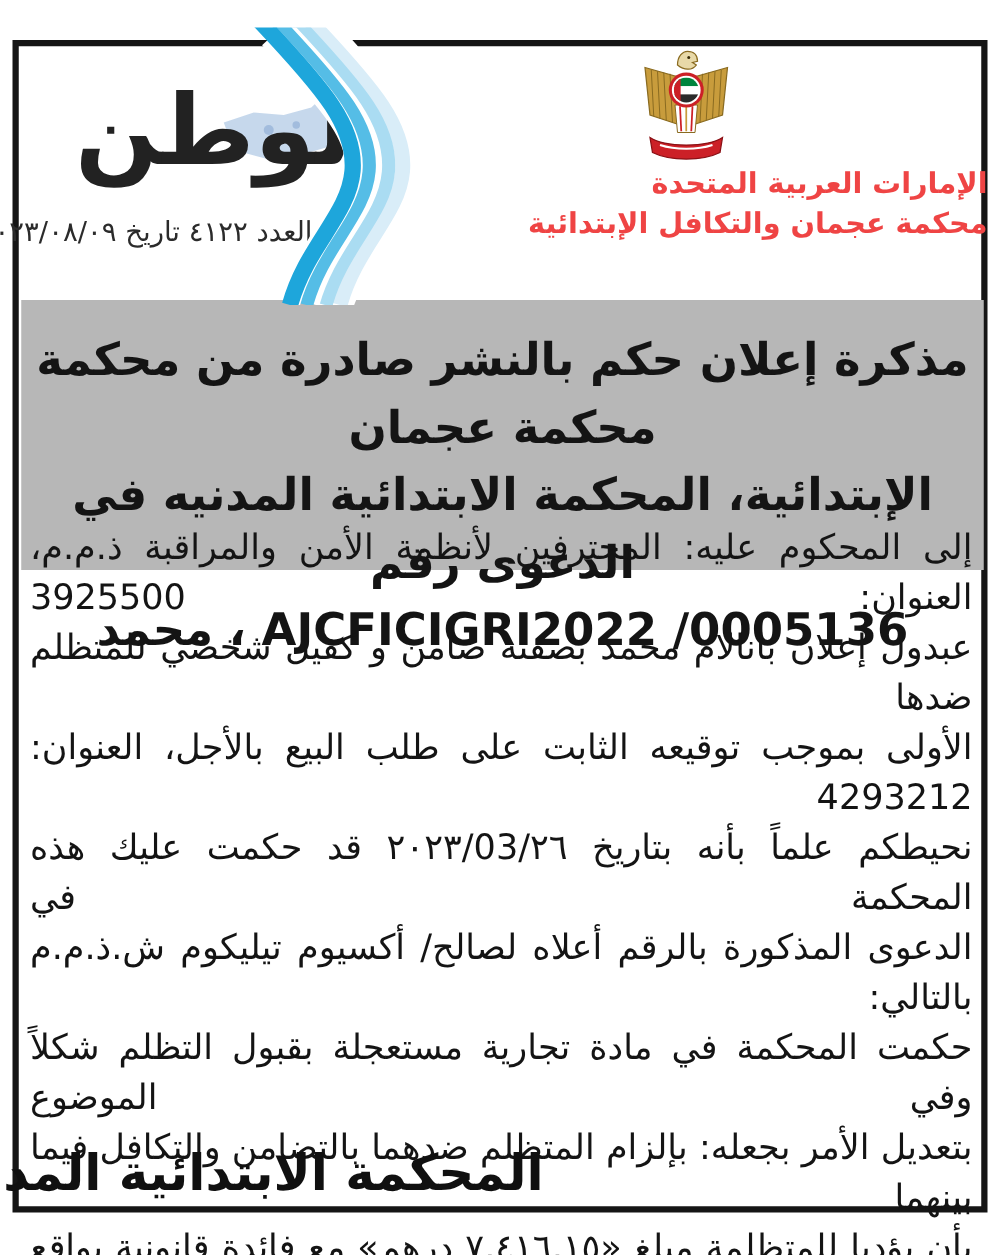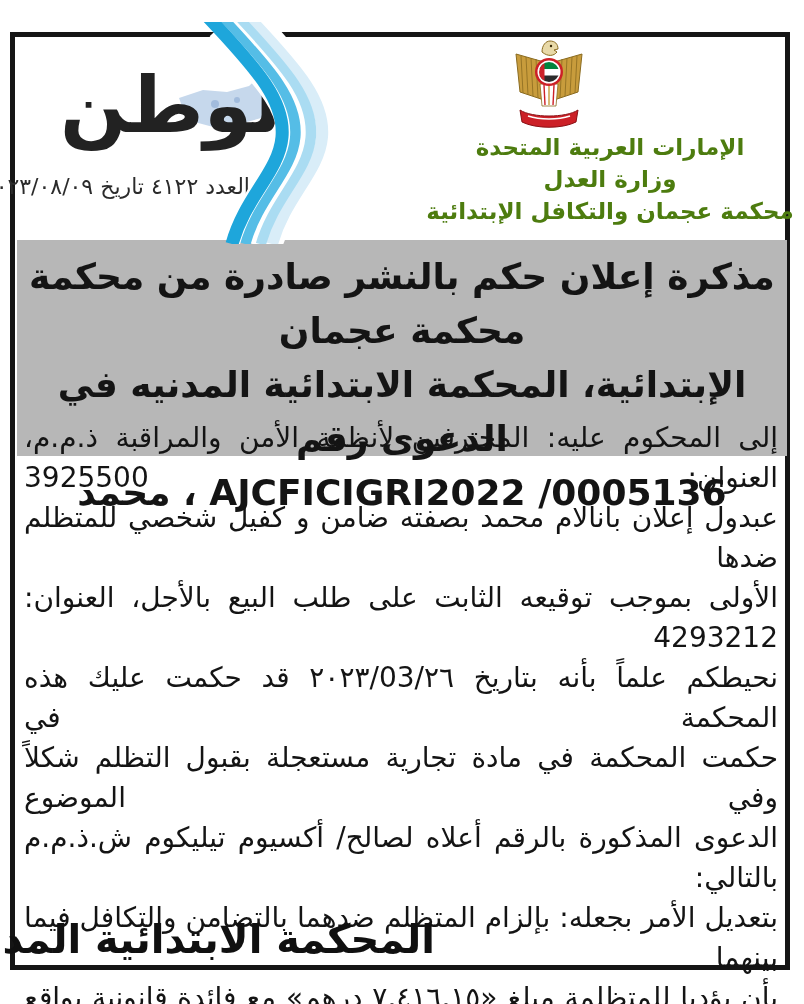--- a/index.html
+++ b/index.html
@@ -18,28 +18,28 @@
     font-size:78px;font-weight:900;line-height:1.0;color:#222222;letter-spacing:-2px;
   }
   .issue-line{
     position:absolute;left:14px;top:174px;width:236px;z-index:2;direction:rtl;
     font-size:22px;color:#2b2b2b;text-align:right;white-space:nowrap;
   }
   .swoosh{position:absolute;left:190px;top:22px;width:170px;height:222px;z-index:3;}
   
   .emblem{position:absolute;left:512px;top:40px;width:74px;height:92px;z-index:2;}
   .authority{
-    position:absolute;left:420px;top:131px;width:380px;z-index:2;direction:rtl;
-    text-align:center;font-size:23px;font-weight:700;line-height:32px;color:#4d7c0f;
+    position:absolute;left:410px;top:131px;width:380px;z-index:2;direction:rtl;
+    text-align:right;font-size:23px;font-weight:700;line-height:32px;color:#ef4444;
   }
   
   .notice-title{
     position:absolute;left:17px;top:240px;width:770px;height:216px;background:#b7b7b7;
     direction:rtl;text-align:center;font-weight:900;font-size:36px;line-height:54px;
-    color:#141414;padding-top:10px;box-sizing:border-box;z-index:2;
+    color:#141414;padding-top:22px;box-sizing:border-box;z-index:2;
   }
   .notice-title .ltr{direction:ltr;unicode-bidi:isolate;}
   
   .notice-body{
     position:absolute;left:24px;top:418px;width:754px;direction:rtl;
     font-size:28px;line-height:40px;color:#141414;z-index:2;
   }
   .jline{text-align:justify;text-align-last:justify;}
   .footer-court{
     position:absolute;left:15px;top:916px;width:420px;direction:rtl;text-align:left;
@@ -118,40 +118,39 @@
         <rect x="27" y="22" width="5.5" height="21" fill="#cc2027"></rect>
       </g>
     </g>
 
     <path d="M8,70 C20,78 54,78 66,70 L64,82 C50,89 24,89 10,82 Z" fill="#cc2027" stroke="#8a1015" stroke-width="1"></path>
     <path d="M16,76 C28,80 46,80 58,76" stroke="#ffffff" stroke-width="1.6" fill="none"></path>
   </svg>
 
   <div class="authority">
     <div>الإمارات العربية المتحدة</div>
-    <div>وزارة العدل</div>
     <div>محكمة عجمان والتكافل الإبتدائية</div>
   </div>
 
   <div class="notice-title">
     <div>مذكرة إعلان حكم بالنشر صادرة من محكمة محكمة عجمان</div>
     <div>الإبتدائية، المحكمة الابتدائية المدنيه في الدعوى رقم</div>
     <div>
       <span class="ltr" dir="ltr">AJCFICIGRI2022 /0005136</span>
       <span>، محمد</span>
     </div>
   </div>
 
   <div class="notice-body">
     <div class="jline">إلى المحكوم عليه: المحترفين لأنظمة الأمن والمراقبة ذ.م.م، العنوان: 3925500</div>
     <div class="jline">عبدول إعلان بانالام محمد بصفته ضامن و كفيل شخصي للمتظلم ضدها</div>
     <div class="jline">الأولى بموجب توقيعه الثابت على طلب البيع بالأجل، العنوان: 4293212</div>
     <div class="jline">نحيطكم علماً بأنه بتاريخ ٢٠٢٣/03/٢٦ قد حكمت عليك هذه المحكمة في</div>
+    <div class="jline">الدعوى المذكورة بالرقم أعلاه لصالح/ أكسيوم تيليكوم ش.ذ.م.م بالتالي:</div>
     <div class="jline">حكمت المحكمة في مادة تجارية مستعجلة بقبول التظلم شكلاً وفي الموضوع</div>
-    <div class="jline">الدعوى المذكورة بالرقم أعلاه لصالح/ أكسيوم تيليكوم ش.ذ.م.م بالتالي:</div>
     <div class="jline">بتعديل الأمر بجعله: بإلزام المتظلم ضدهما بالتضامن والتكافل فيما بينهما</div>
     <div class="jline">بأن يؤديا للمتظلمة مبلغ «٧,٤١٦,١٥ درهم» مع فائدة قانونية بواقع ٧٪</div>
 
   </div>
 
   <div class="footer-court">المحكمة الابتدائية المدنية</div>
 
 </div>
 
 </body></html>

